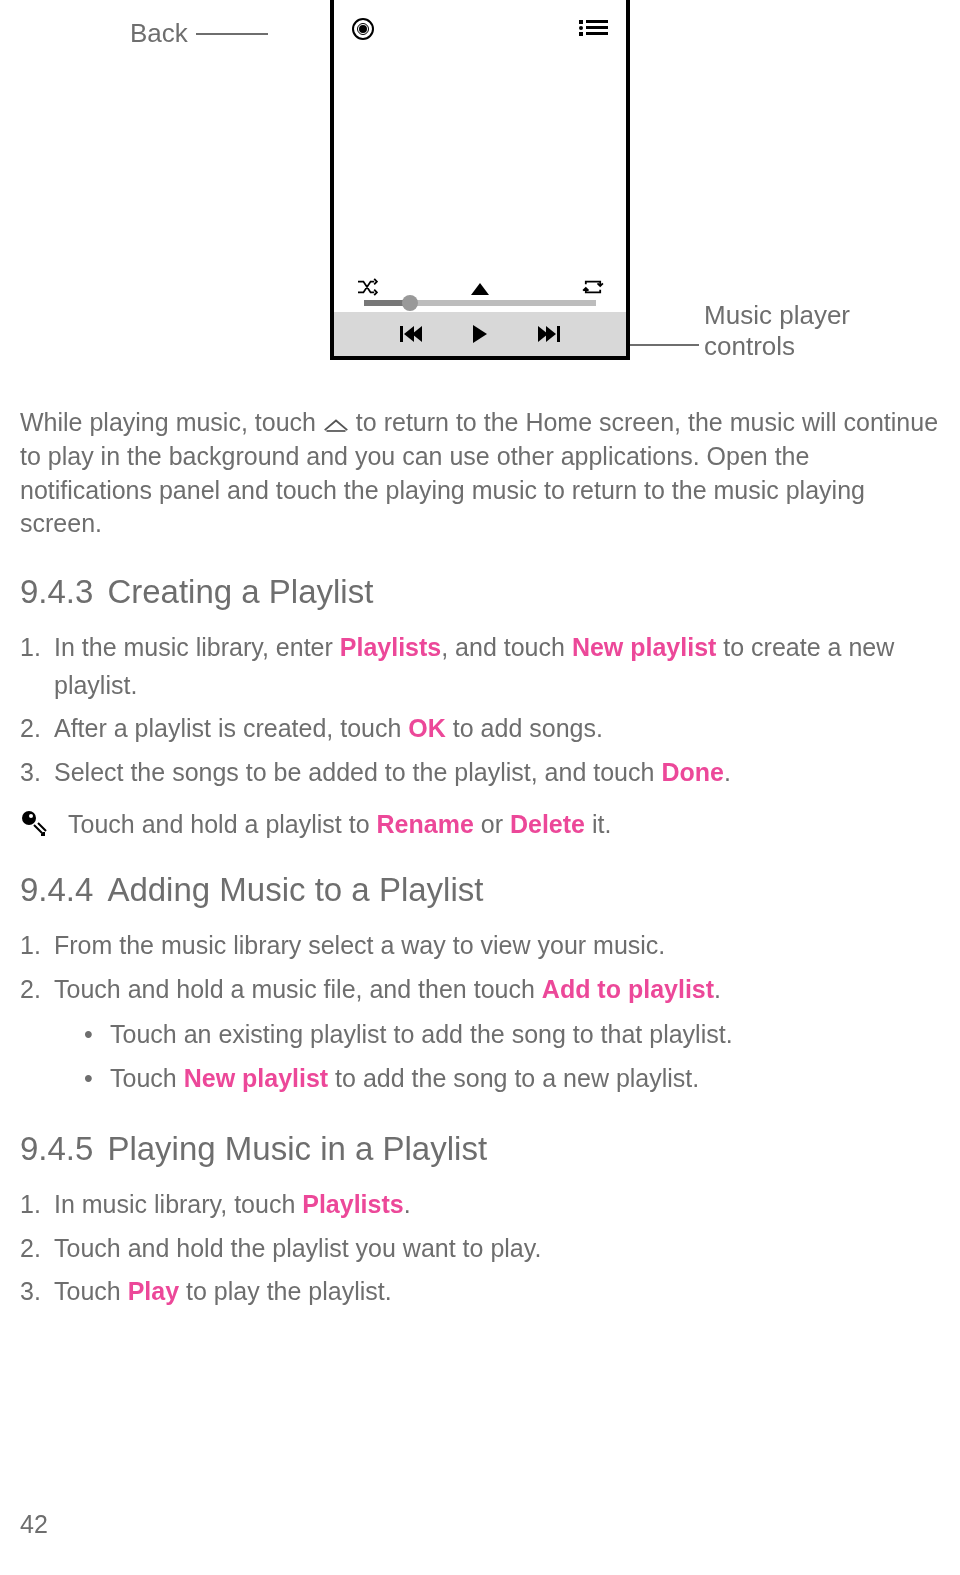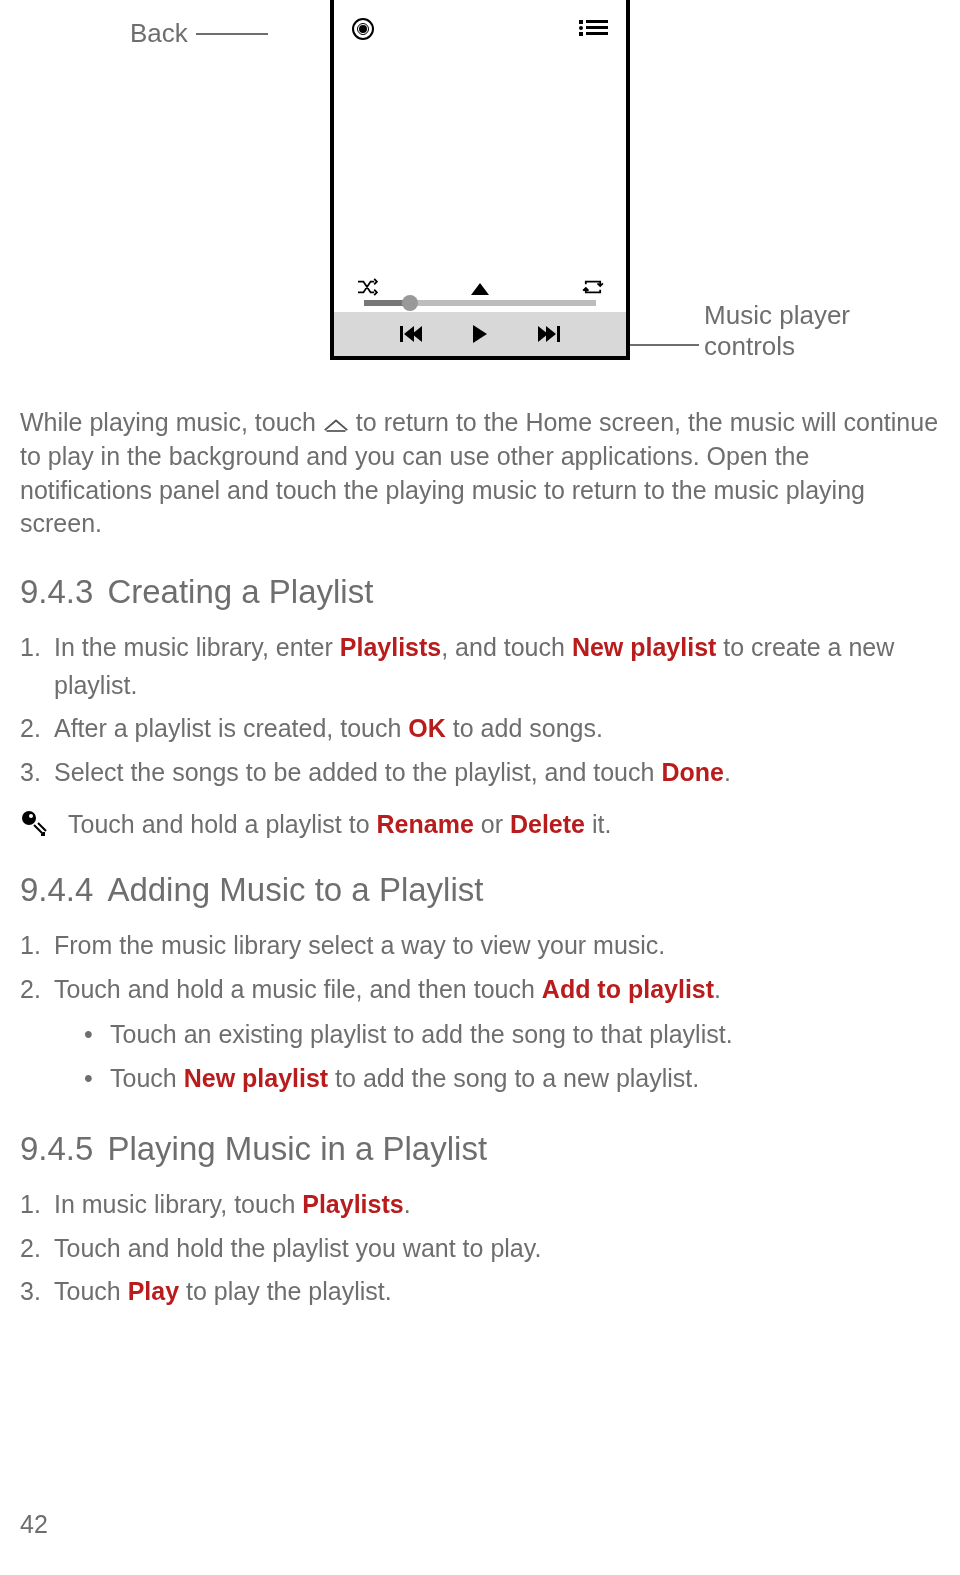--- a/index.html
+++ b/index.html
@@ -161,21 +161,21 @@
       font-size:25px;
       line-height:1.6;
       position:relative;
       padding-left: 26px;
       margin-bottom: 4px;
     }
     ul > li::before {
       content:"•";
       position:absolute; left:0;
     }
-    .bold { font-weight:bold; color:#b91c1c; }
+    .bold { font-weight:bold; color:#ec4899; }
     
     .tip-row {
       display:flex;
       align-items:center;
       margin: 18px 0 4px 0;
       font-size:25px;
     }
     .tip-icon {
       width:30px; height:30px; margin-right:18px; flex-shrink:0;
       position:relative;

